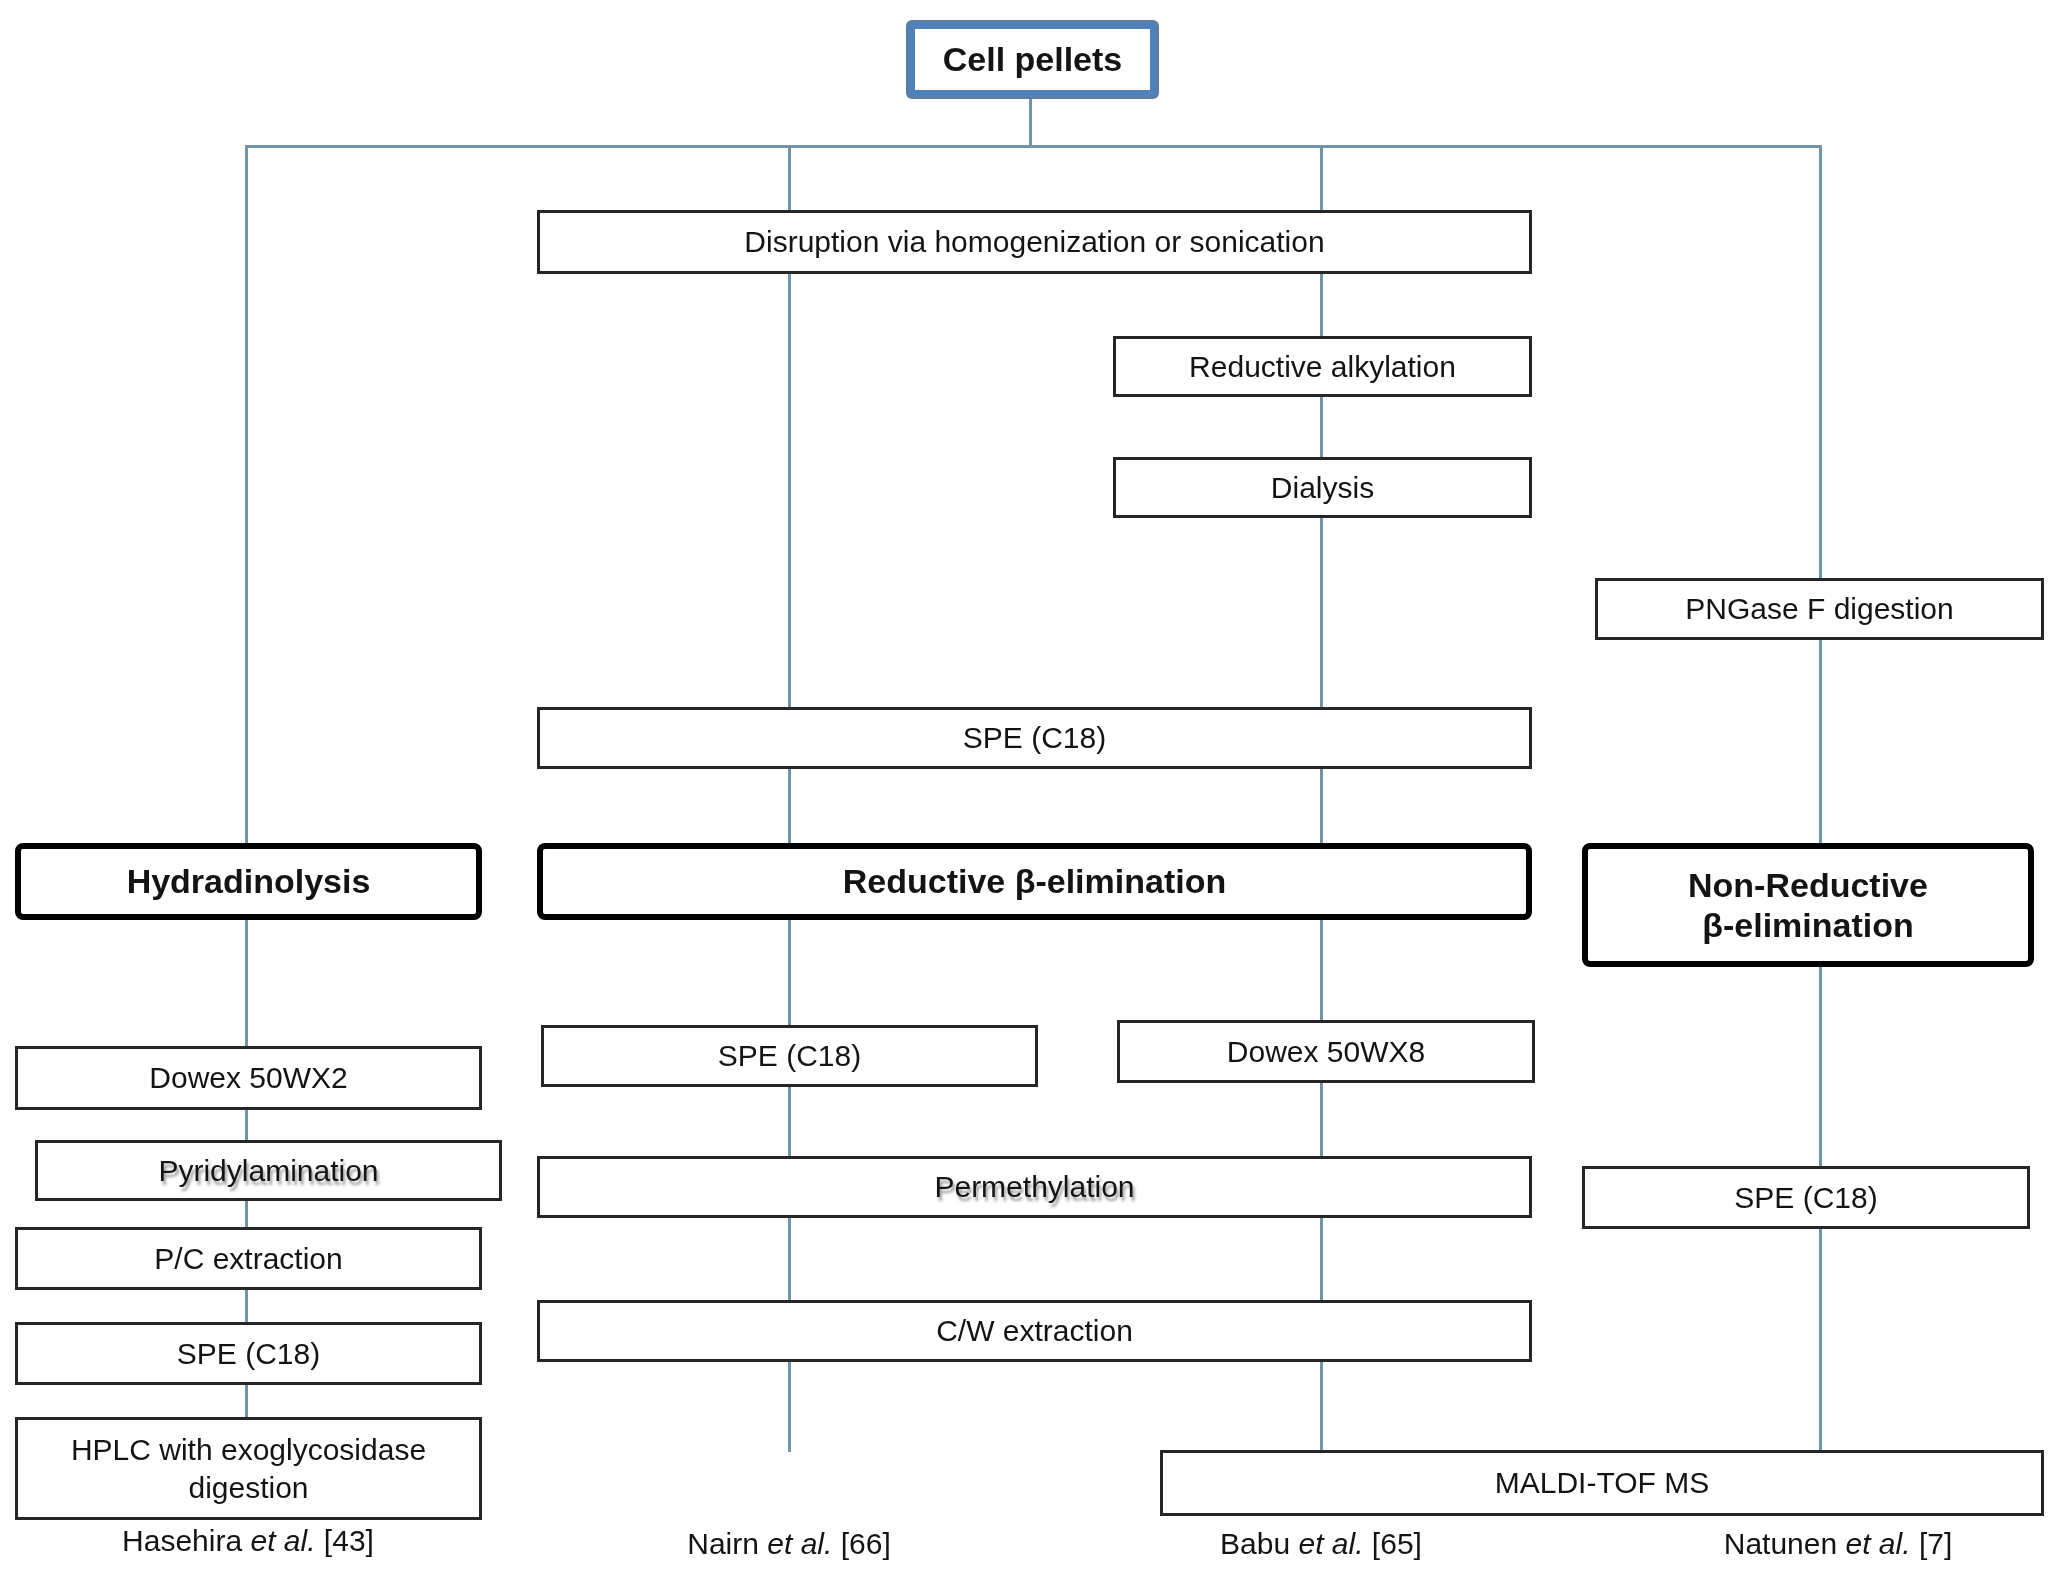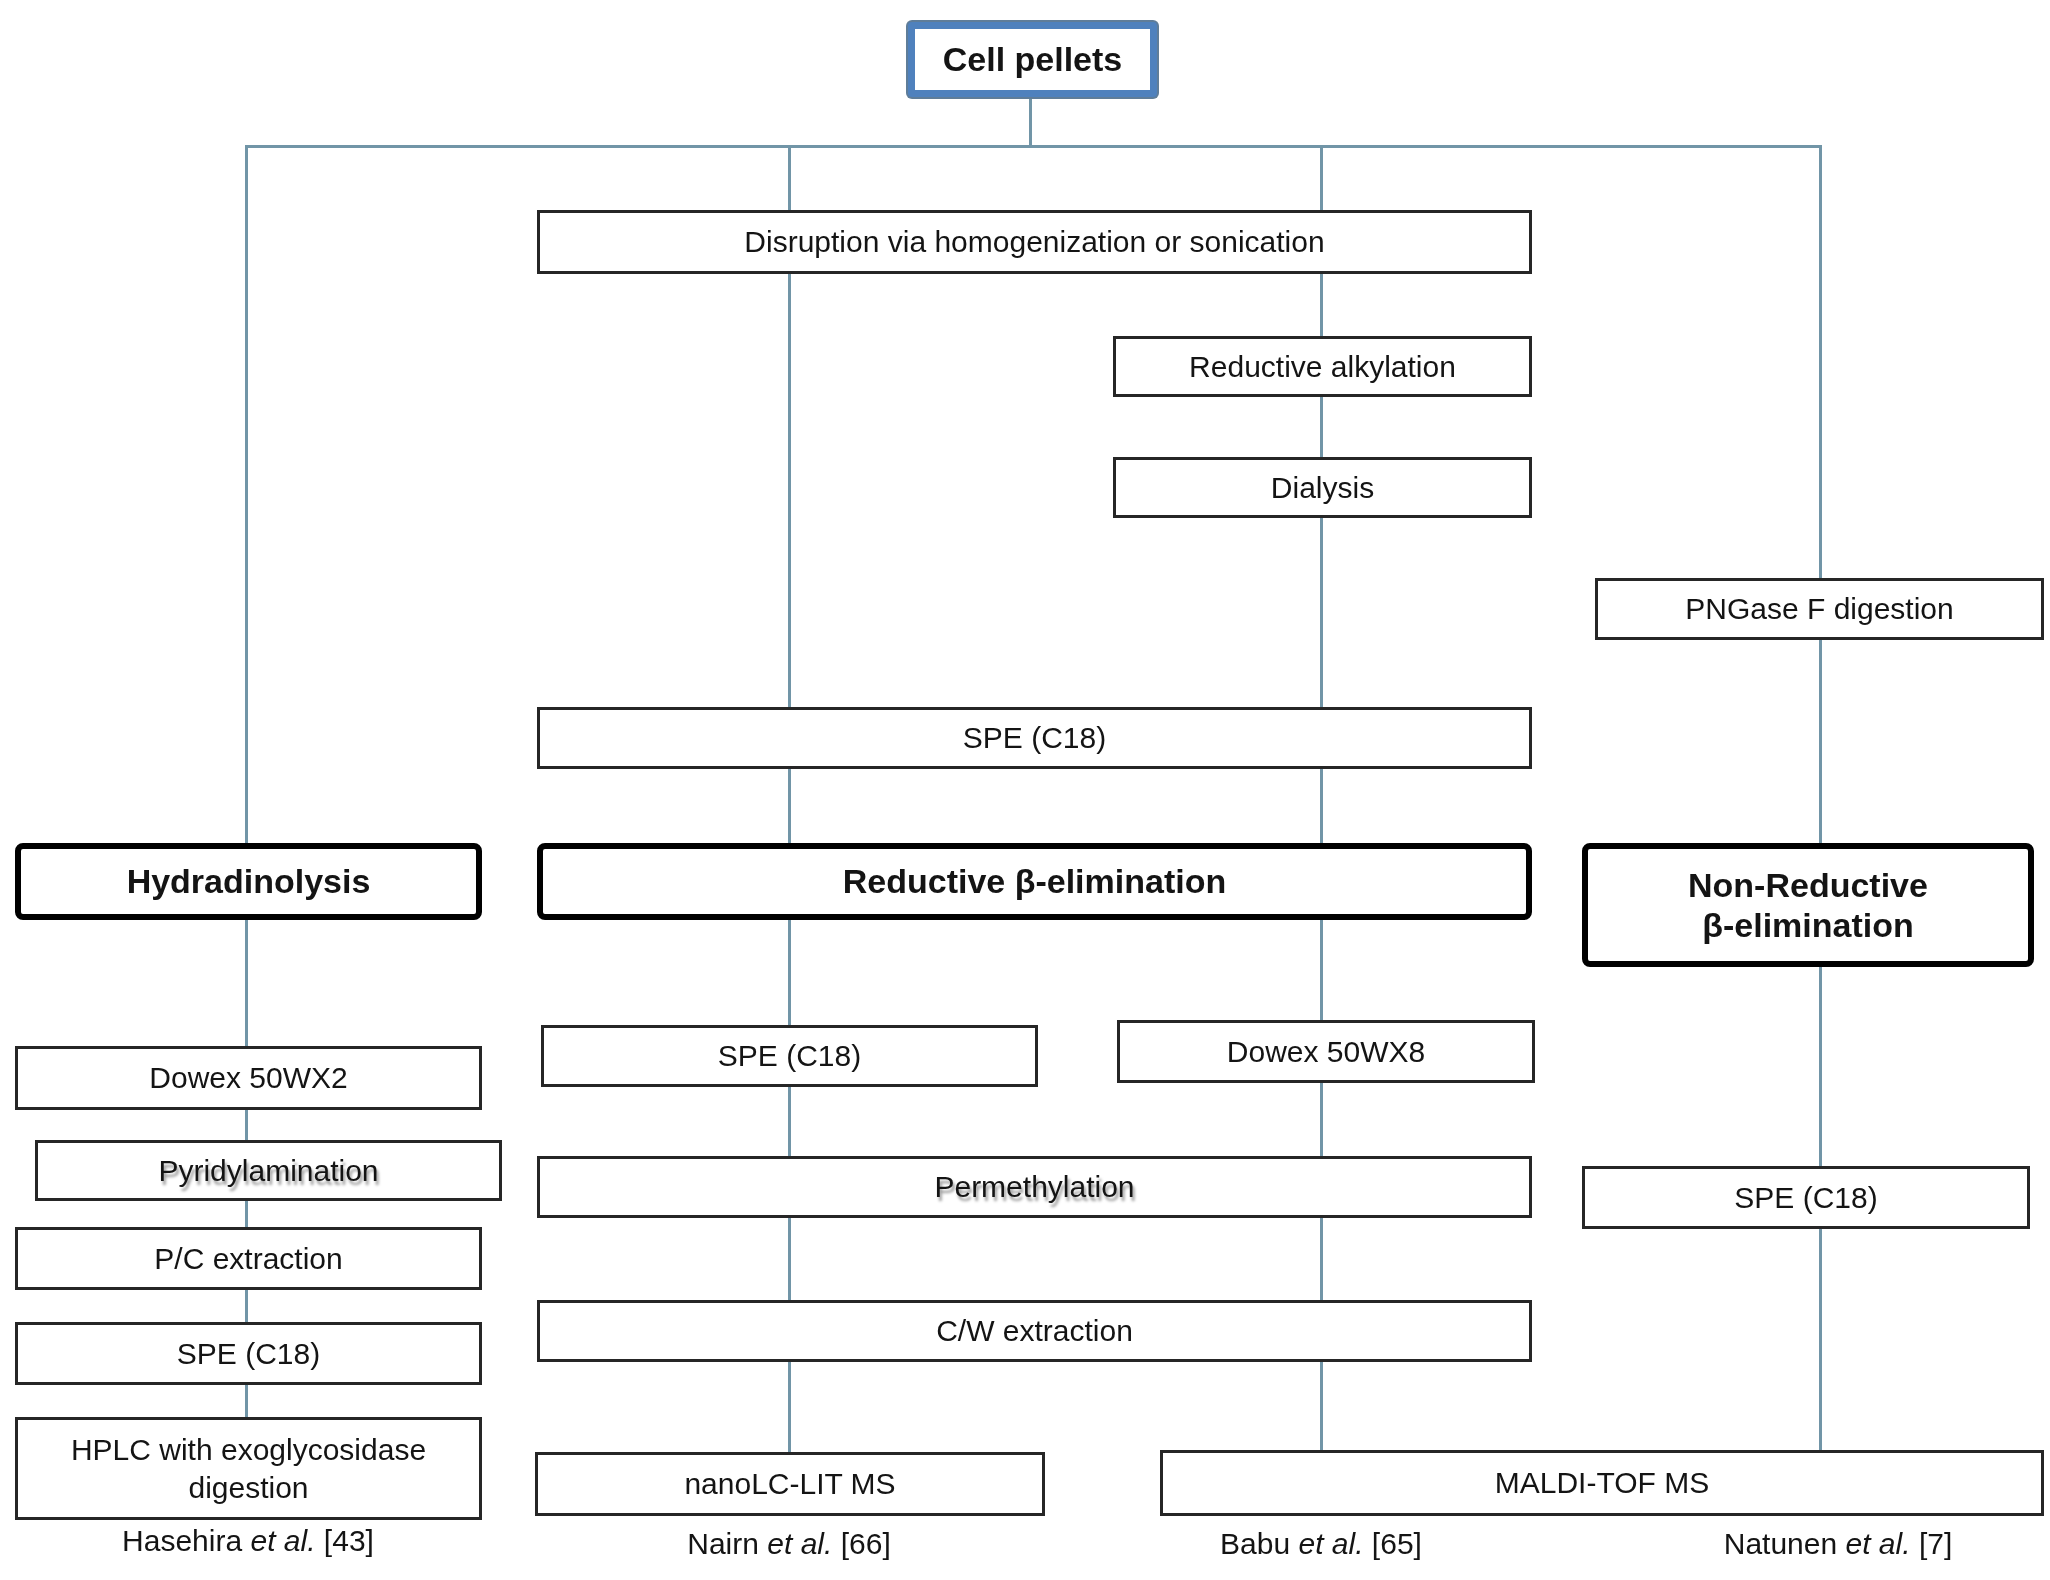--- a/index.html
+++ b/index.html
@@ -58,19 +58,18 @@
     <div class="node step" style="left: 15px; top: 1046px; width: 467px; height: 64px;"><span>Dowex 50WX2</span></div>
     <div class="node step shadow" style="left: 15px; top: 1140px; width: 467px; height: 61px; margin-left: 20px;"><span>Pyridylamination</span></div>
     <div class="node step" style="left: 15px; top: 1227px; width: 467px; height: 63px;"><span>P/C extraction</span></div>
     <div class="node step" style="left: 15px; top: 1322px; width: 467px; height: 63px;"><span>SPE (C18)</span></div>
     <div class="node step" style="left: 15px; top: 1417px; width: 467px; height: 103px;"><span>HPLC with exoglycosidase digestion</span></div>
     <div class="node step" style="left: 541px; top: 1025px; width: 497px; height: 62px;"><span>SPE (C18)</span></div>
     <div class="node step" style="left: 1117px; top: 1020px; width: 418px; height: 63px;"><span>Dowex 50WX8</span></div>
     <div class="node step shadow" style="left: 537px; top: 1156px; width: 995px; height: 62px;"><span>Permethylation</span></div>
     <div class="node step" style="left: 537px; top: 1300px; width: 995px; height: 62px;"><span>C/W extraction</span></div>
     <div class="node step" style="left: 1582px; top: 1166px; width: 448px; height: 63px;"><span>SPE (C18)</span></div>
-    <div class="node step" style="left: 535px; top: 1452px; width: 510px; height: 64px;"><span>nanoLC-LIT MS</span></div>
     <div class="node step" style="left: 1160px; top: 1450px; width: 884px; height: 66px;"><span>MALDI-TOF MS</span></div>
     <div class="caption" style="left: -2px; top: 1524px;"><span>Hasehira </span><em>et al.</em><span> [43]</span></div>
     <div class="caption" style="left: 539px; top: 1527px;"><span>Nairn </span><em>et al.</em><span> [66]</span></div>
     <div class="caption" style="left: 1071px; top: 1527px;"><span>Babu </span><em>et al.</em><span> [65]</span></div>
     <div class="caption" style="left: 1588px; top: 1527px;"><span>Natunen </span><em>et al.</em><span> [7]</span></div>
   </div>
 
 </body></html>

